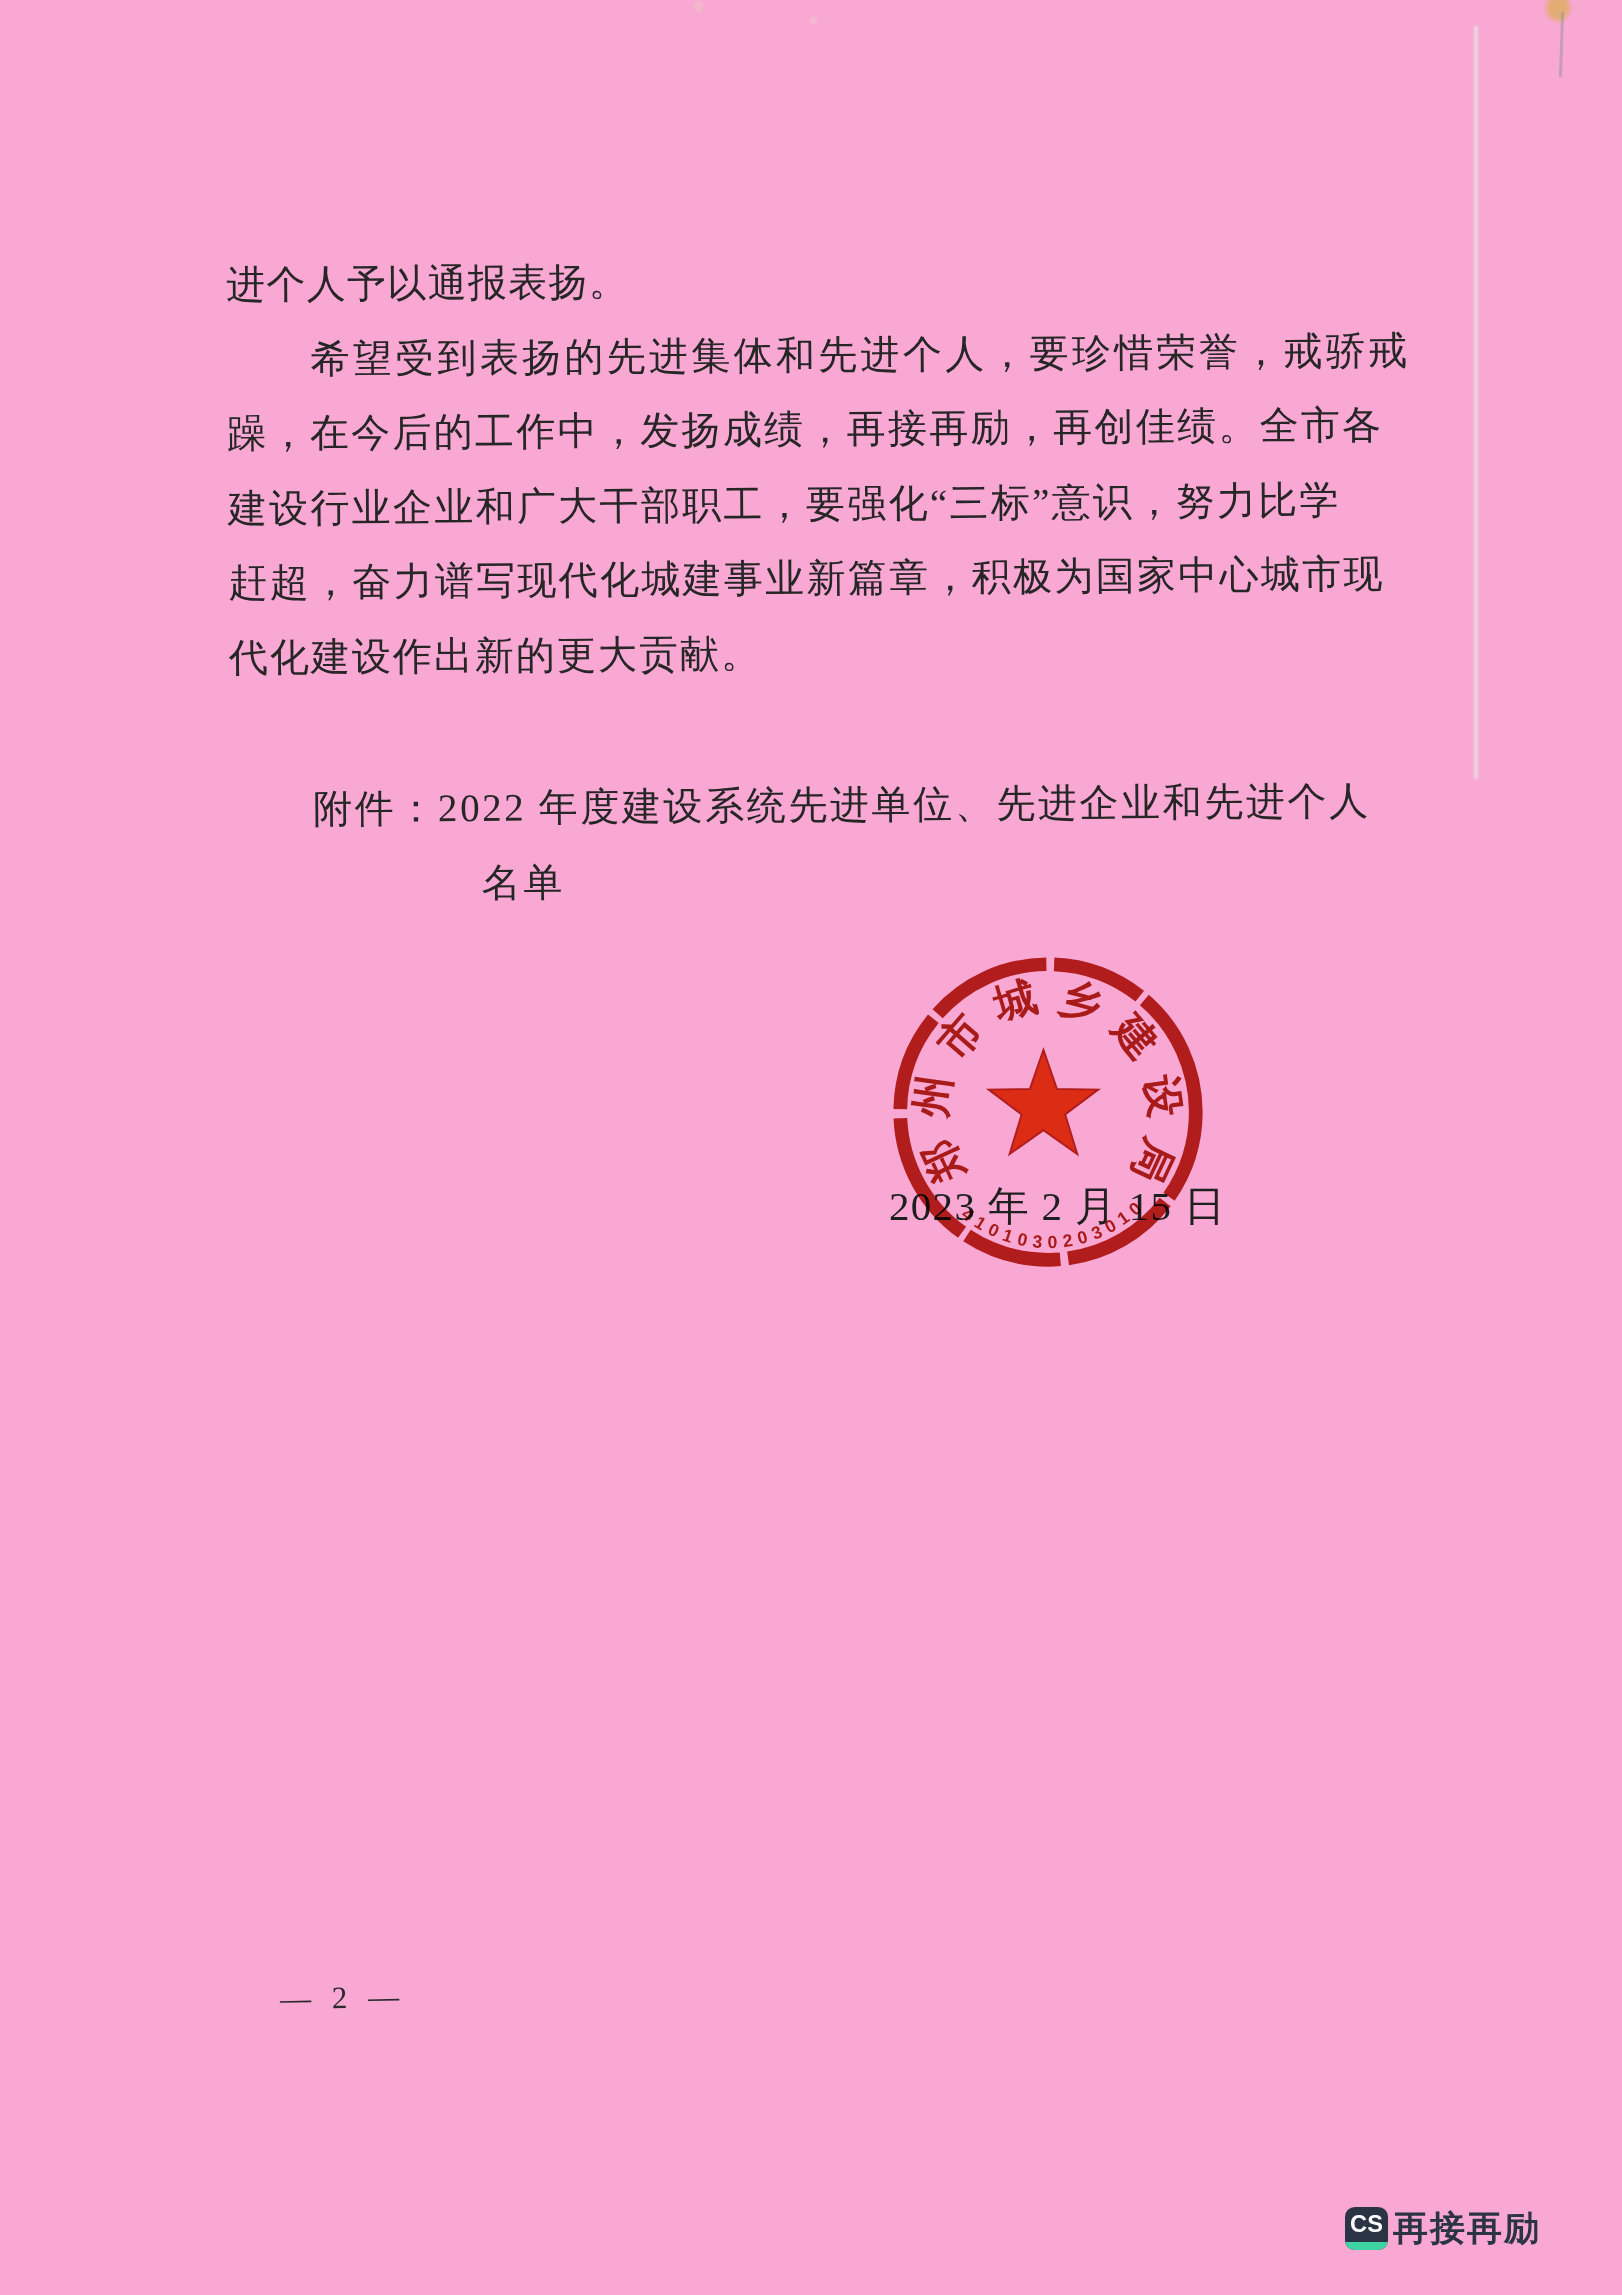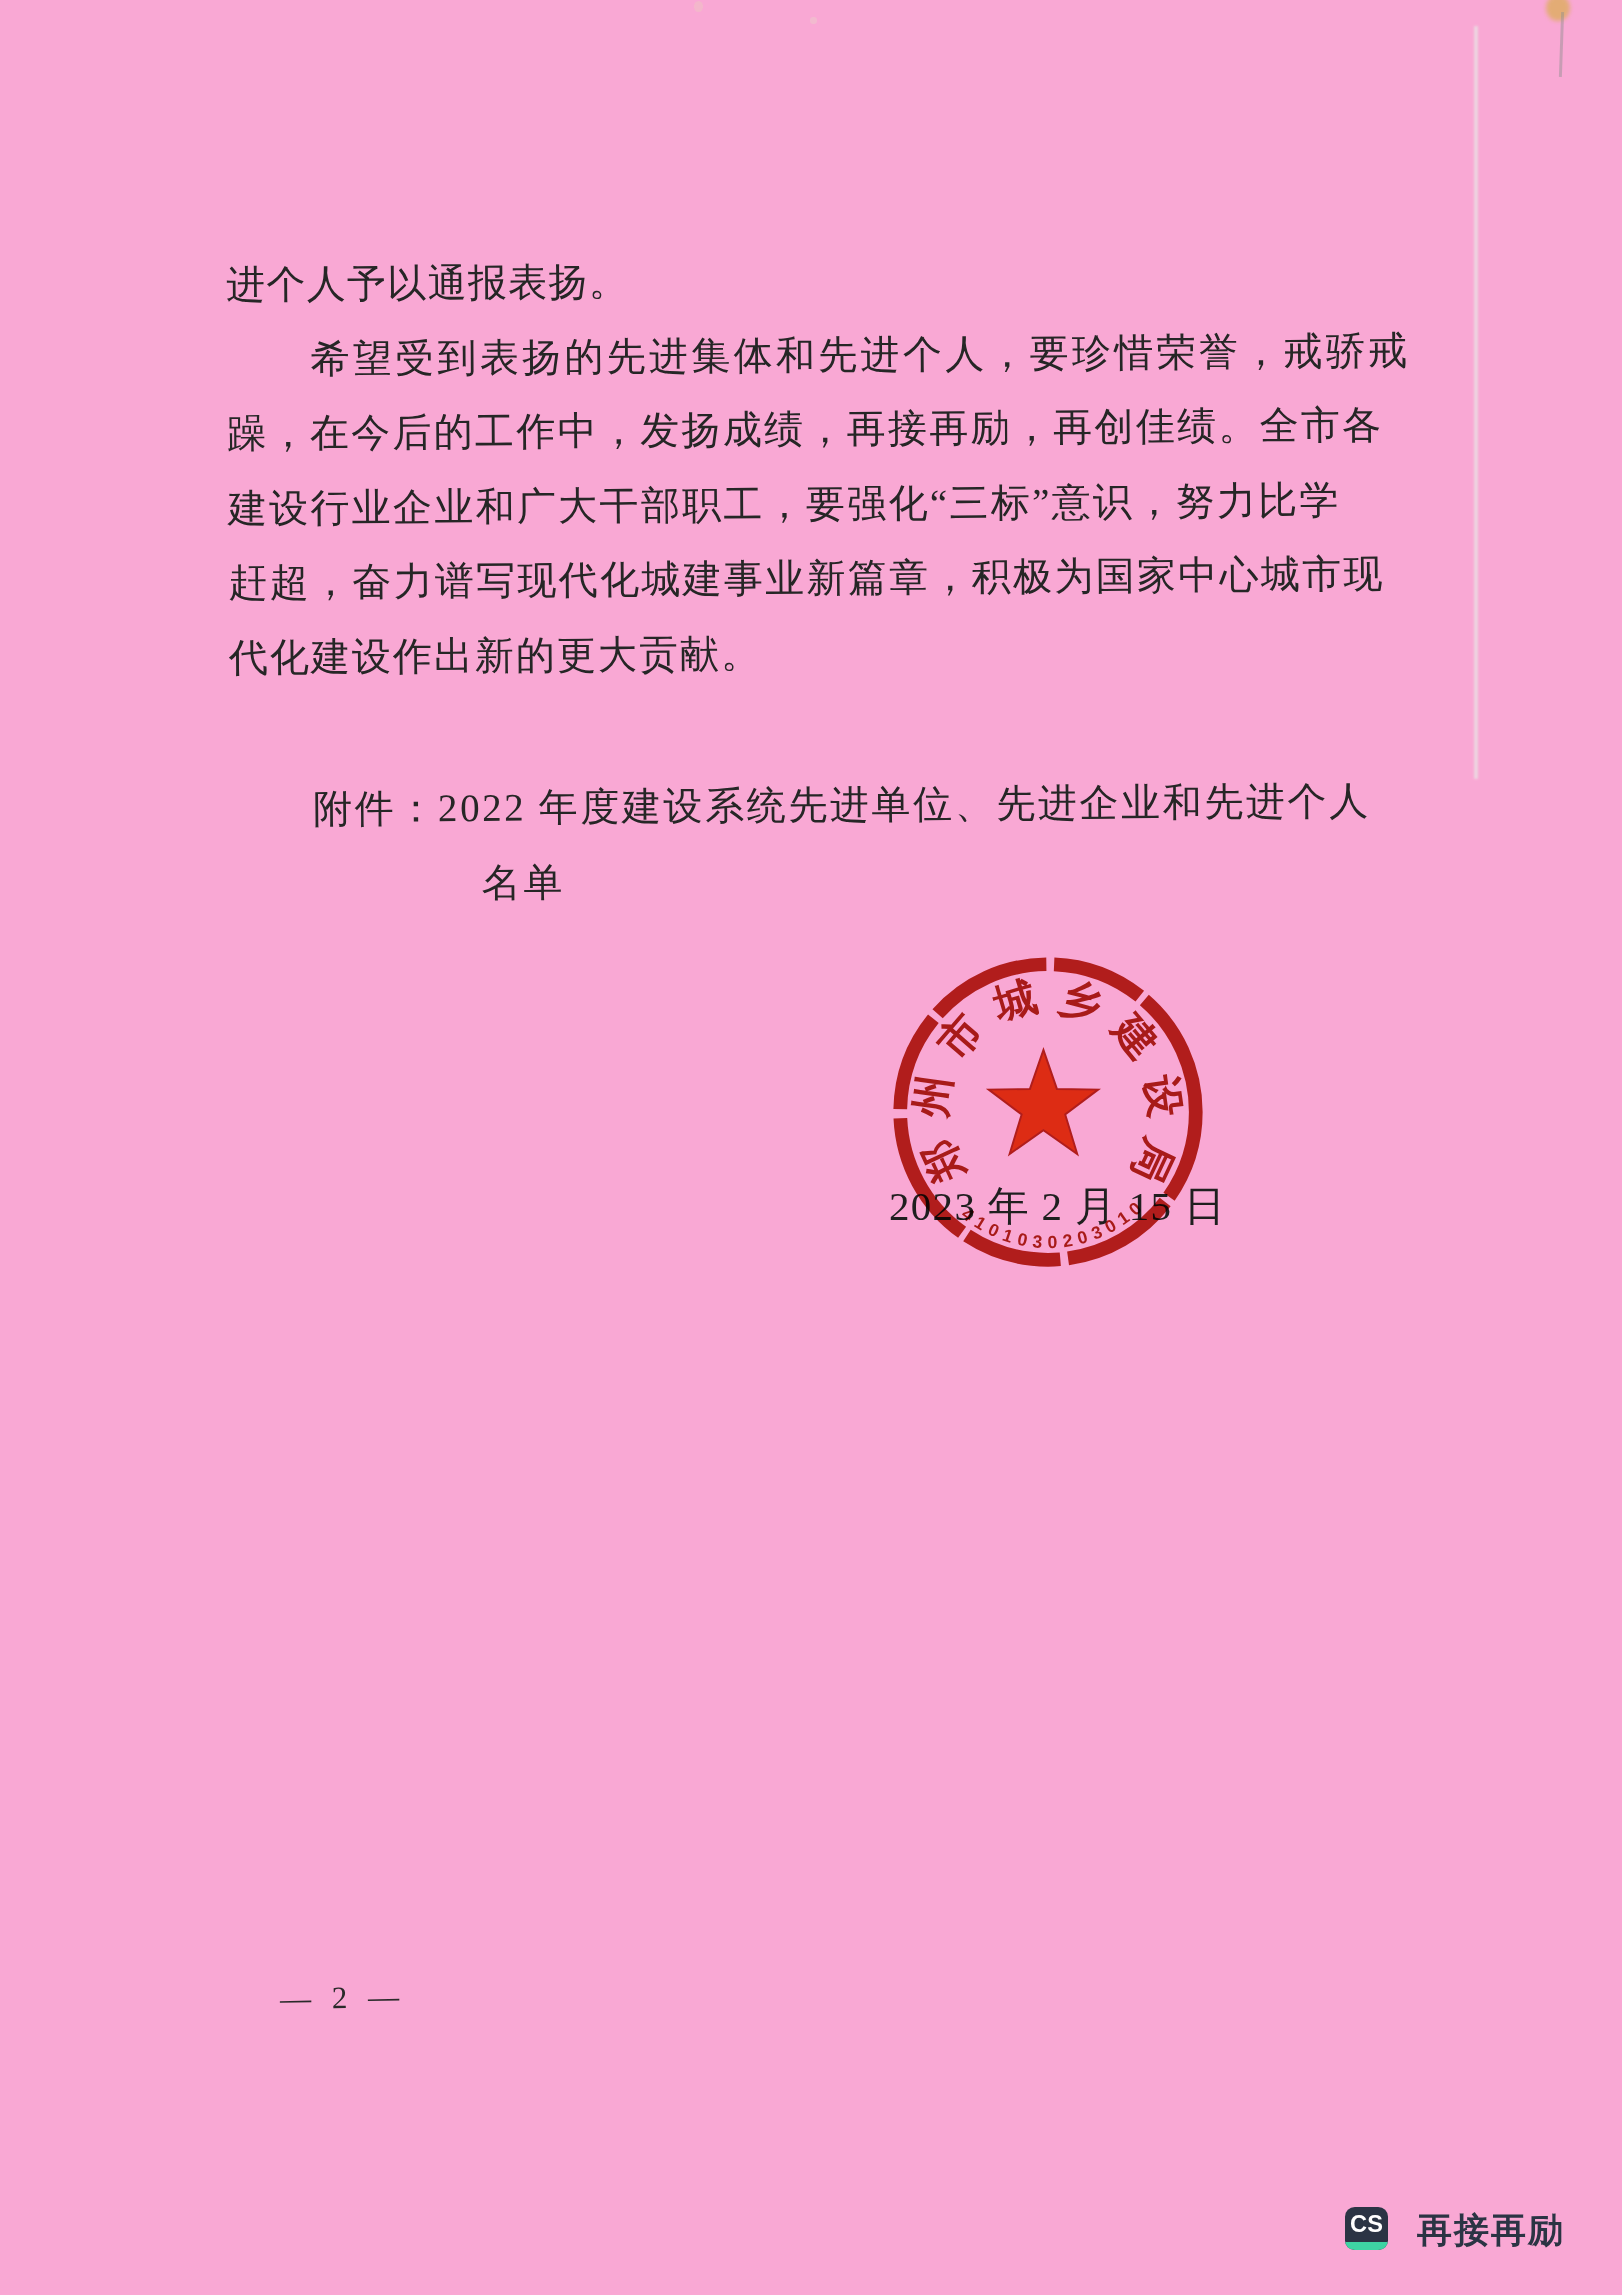--- a/index.html
+++ b/index.html
@@ -44,21 +44,21 @@
   }
   
   #page-number{
     position:absolute;left:280px;top:1980px;
     font-size:31px;letter-spacing:6.5px;color:#2a2a2a;
     transform:rotate(-1.2deg);white-space:pre;
   }
   
   #watermark{
     position:absolute;left:1345px;top:2207px;height:43px;
-    display:flex;gap:29px;
+    display:flex;align-items:center;gap:5px;
     font-family:"Liberation Sans","DejaVu Sans",sans-serif;
   }
   #cs-badge{
     position:relative;width:43px;height:43px;border-radius:9.8px;
     background:#2b3444;overflow:hidden;flex:0 0 auto;
   }
   #cs-badge .accent{
     position:absolute;left:0;right:0;bottom:0;height:7.9px;background:#3ed3a3;
   }
   #cs-badge .cs-text{

